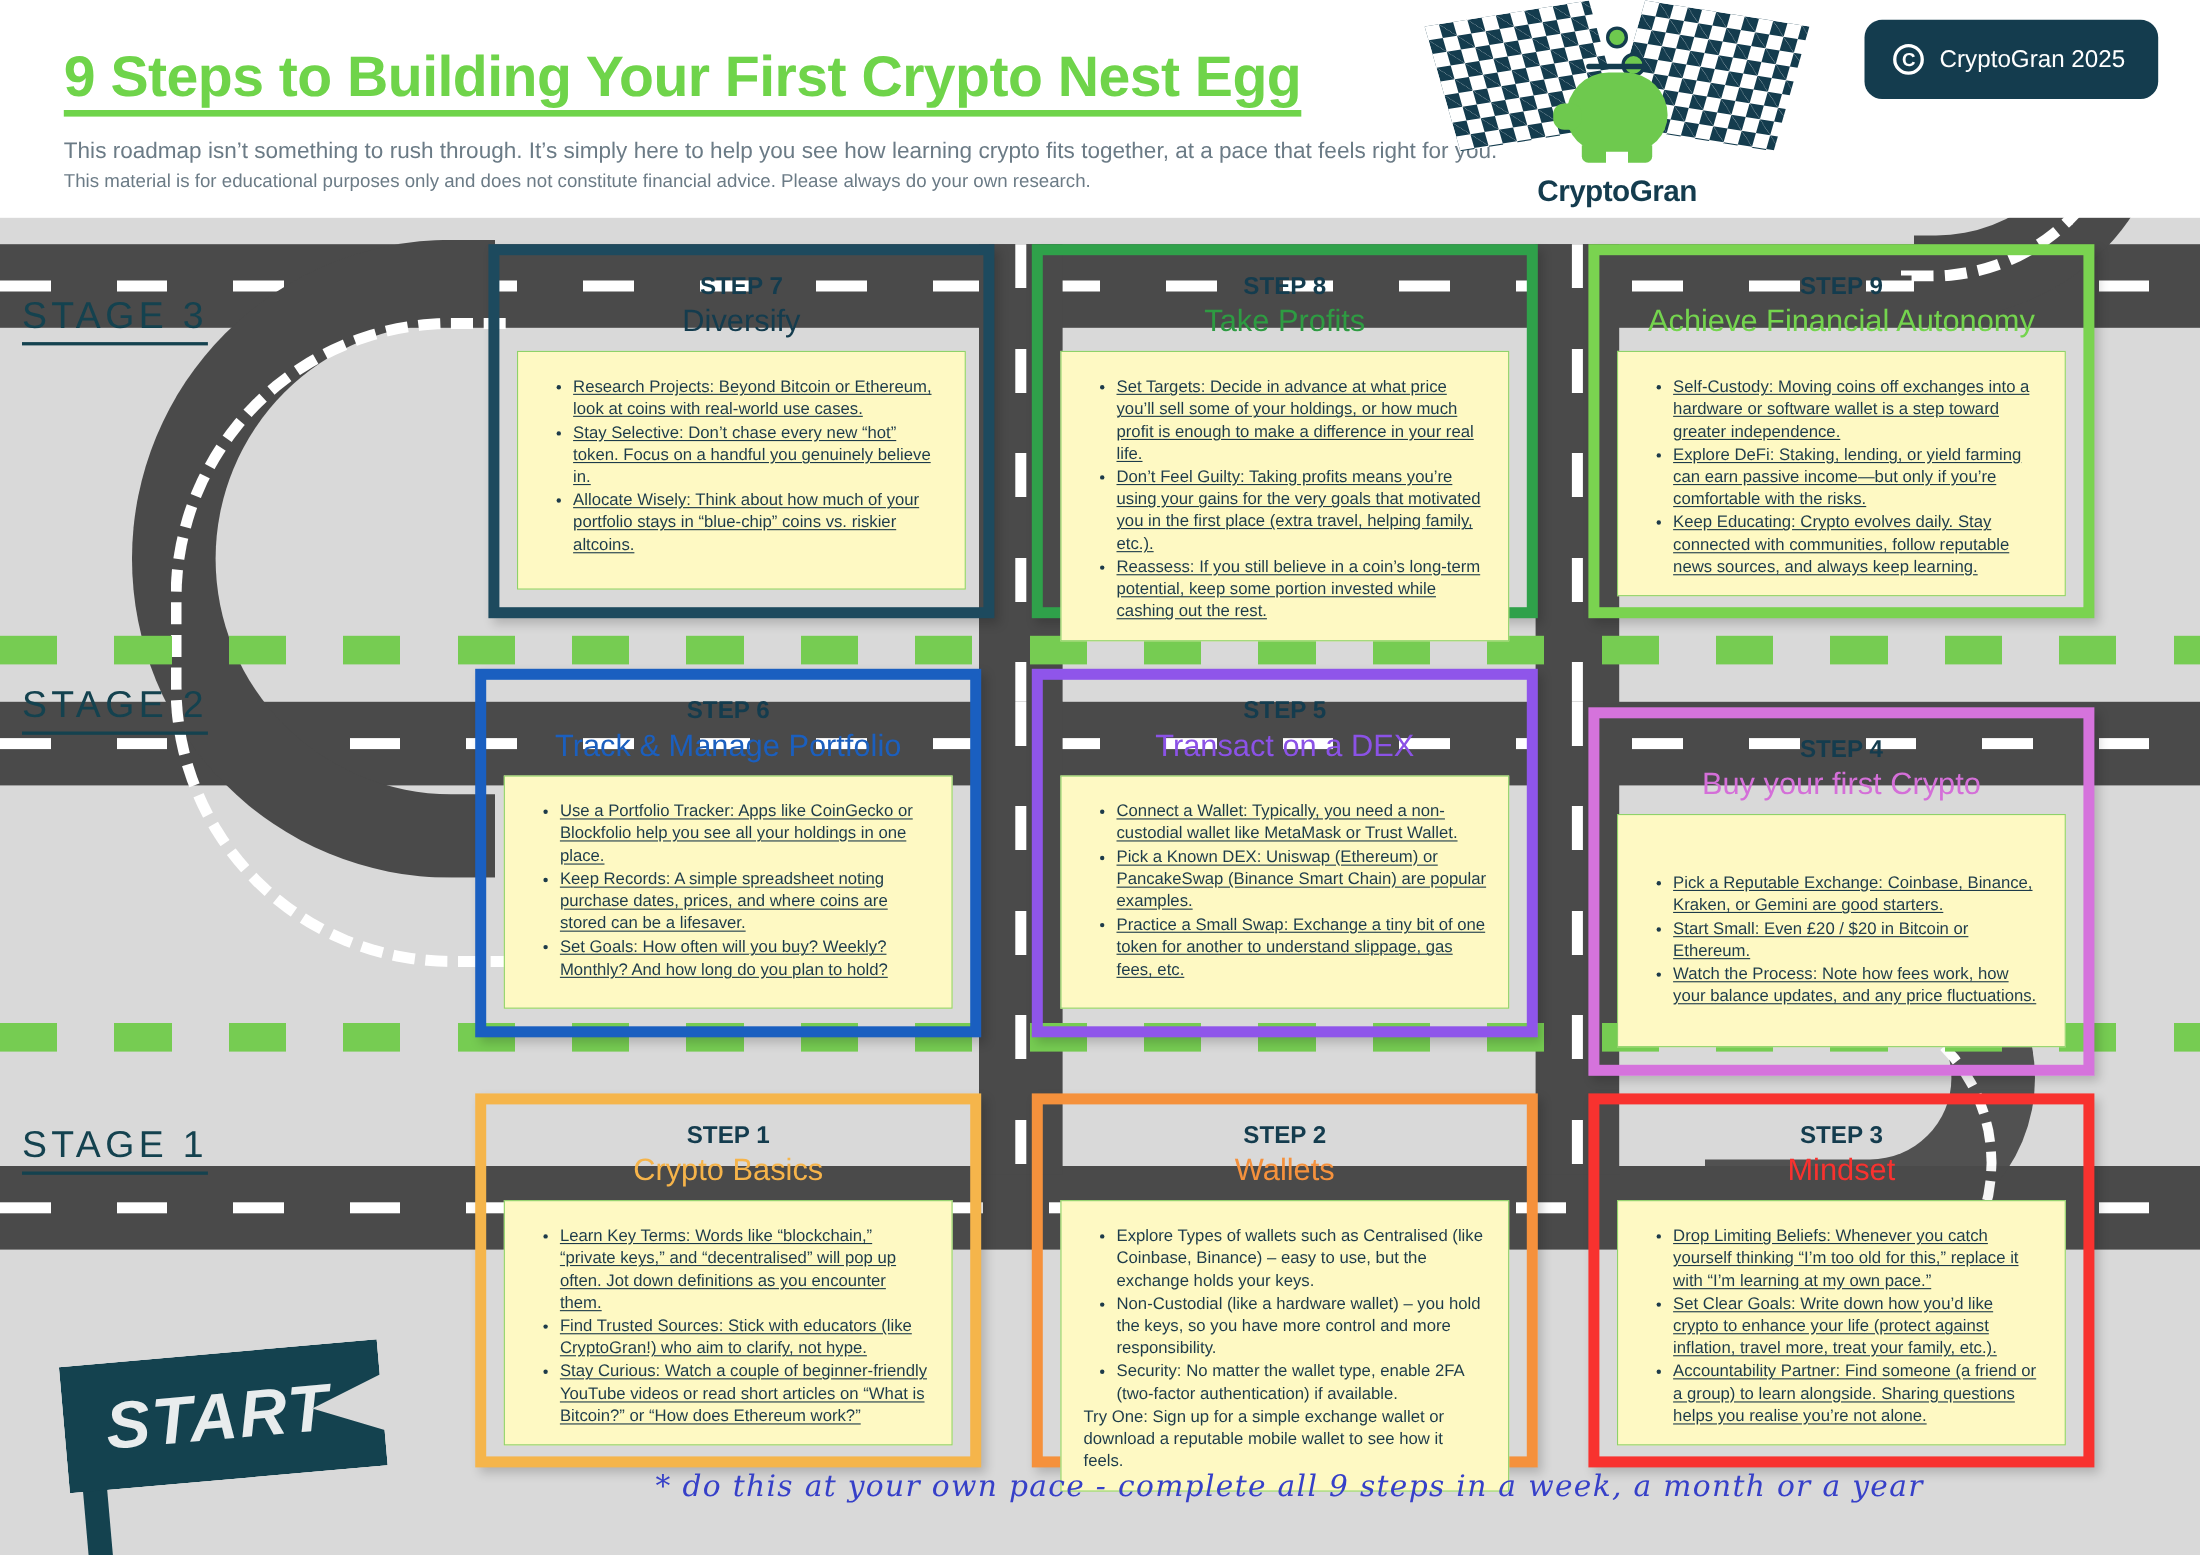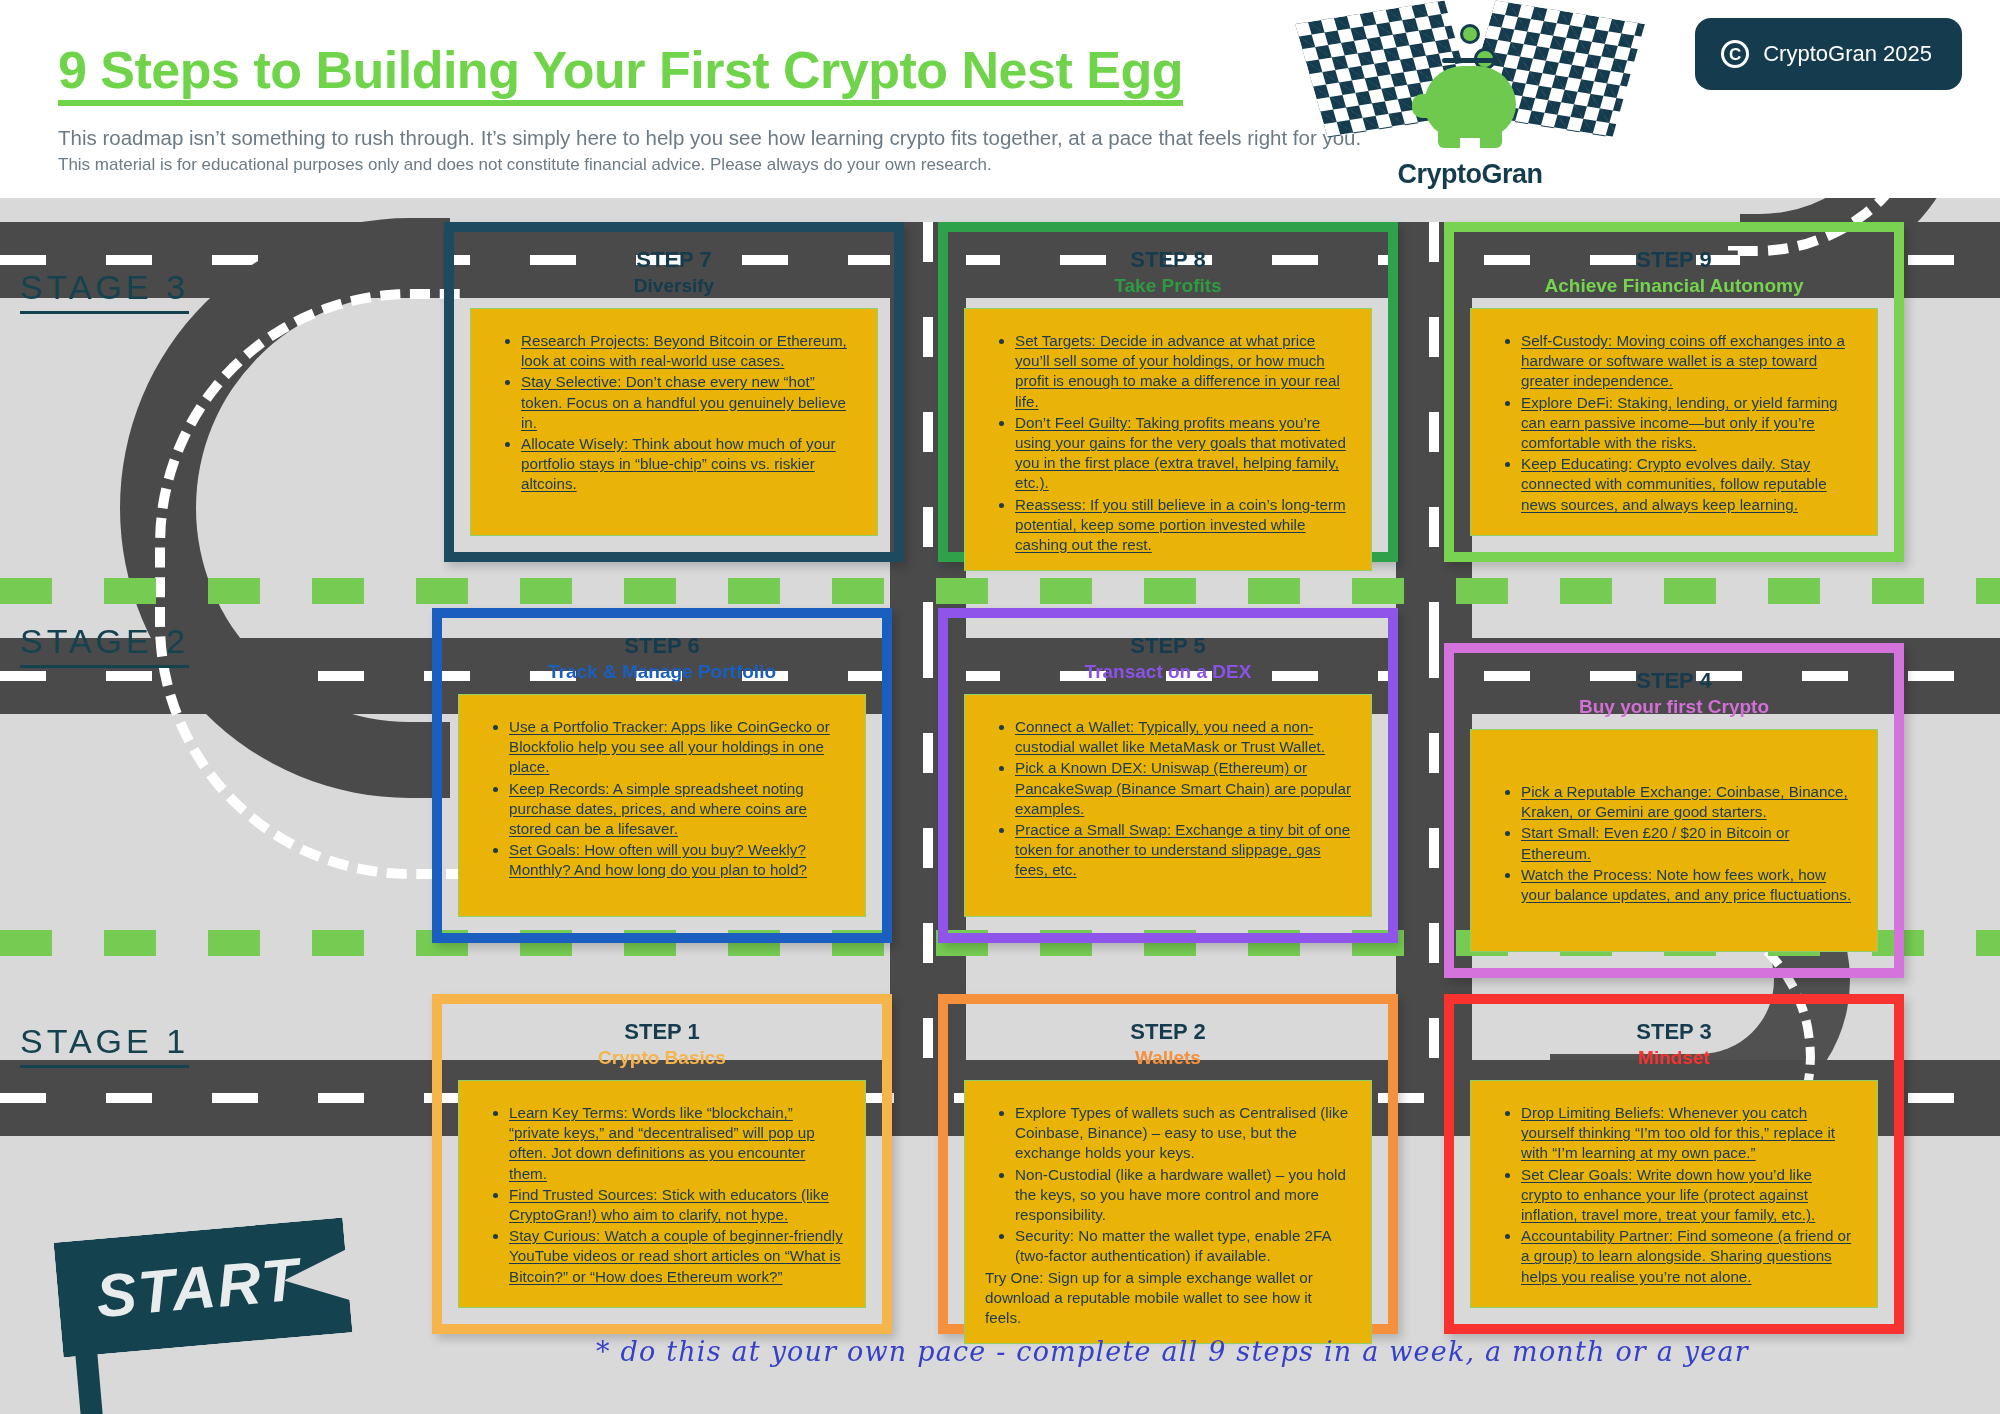--- a/index.html
+++ b/index.html
@@ -233,25 +233,25 @@
   .card-inner {
     position: relative; width: 100%; height: 100%;
     padding: 14px 16px 16px 16px;
     display: flex; flex-direction: column;
   }
   .card-head { text-align: center; margin-bottom: 10px; }
   .step-num {
     font-size: 22px; font-weight: 700; color: #143c4e; line-height: 1.28;
   }
   .step-title {
-    font-size: 19px; font-weight: 700; line-height: 1.25;
+    font-size: 28px; font-weight: 400; line-height: 1.25;
   }
   .card-body {
     flex: 1;
-    background: #eab308;
+    background: #fef9c3;
     border: 1.5px solid #8ed26a;
     padding: 22px 20px 14px 20px;
   }
   .card-body ul { list-style: disc; margin-left: 30px; }
   .card-body li, .card-body p {
     font-size: 15.2px; line-height: 1.33;
     color: #1d3b4a;
     margin-bottom: 1px;
   }
   .card-body.ul-underline li { text-decoration: underline; text-underline-offset: 2px; }

